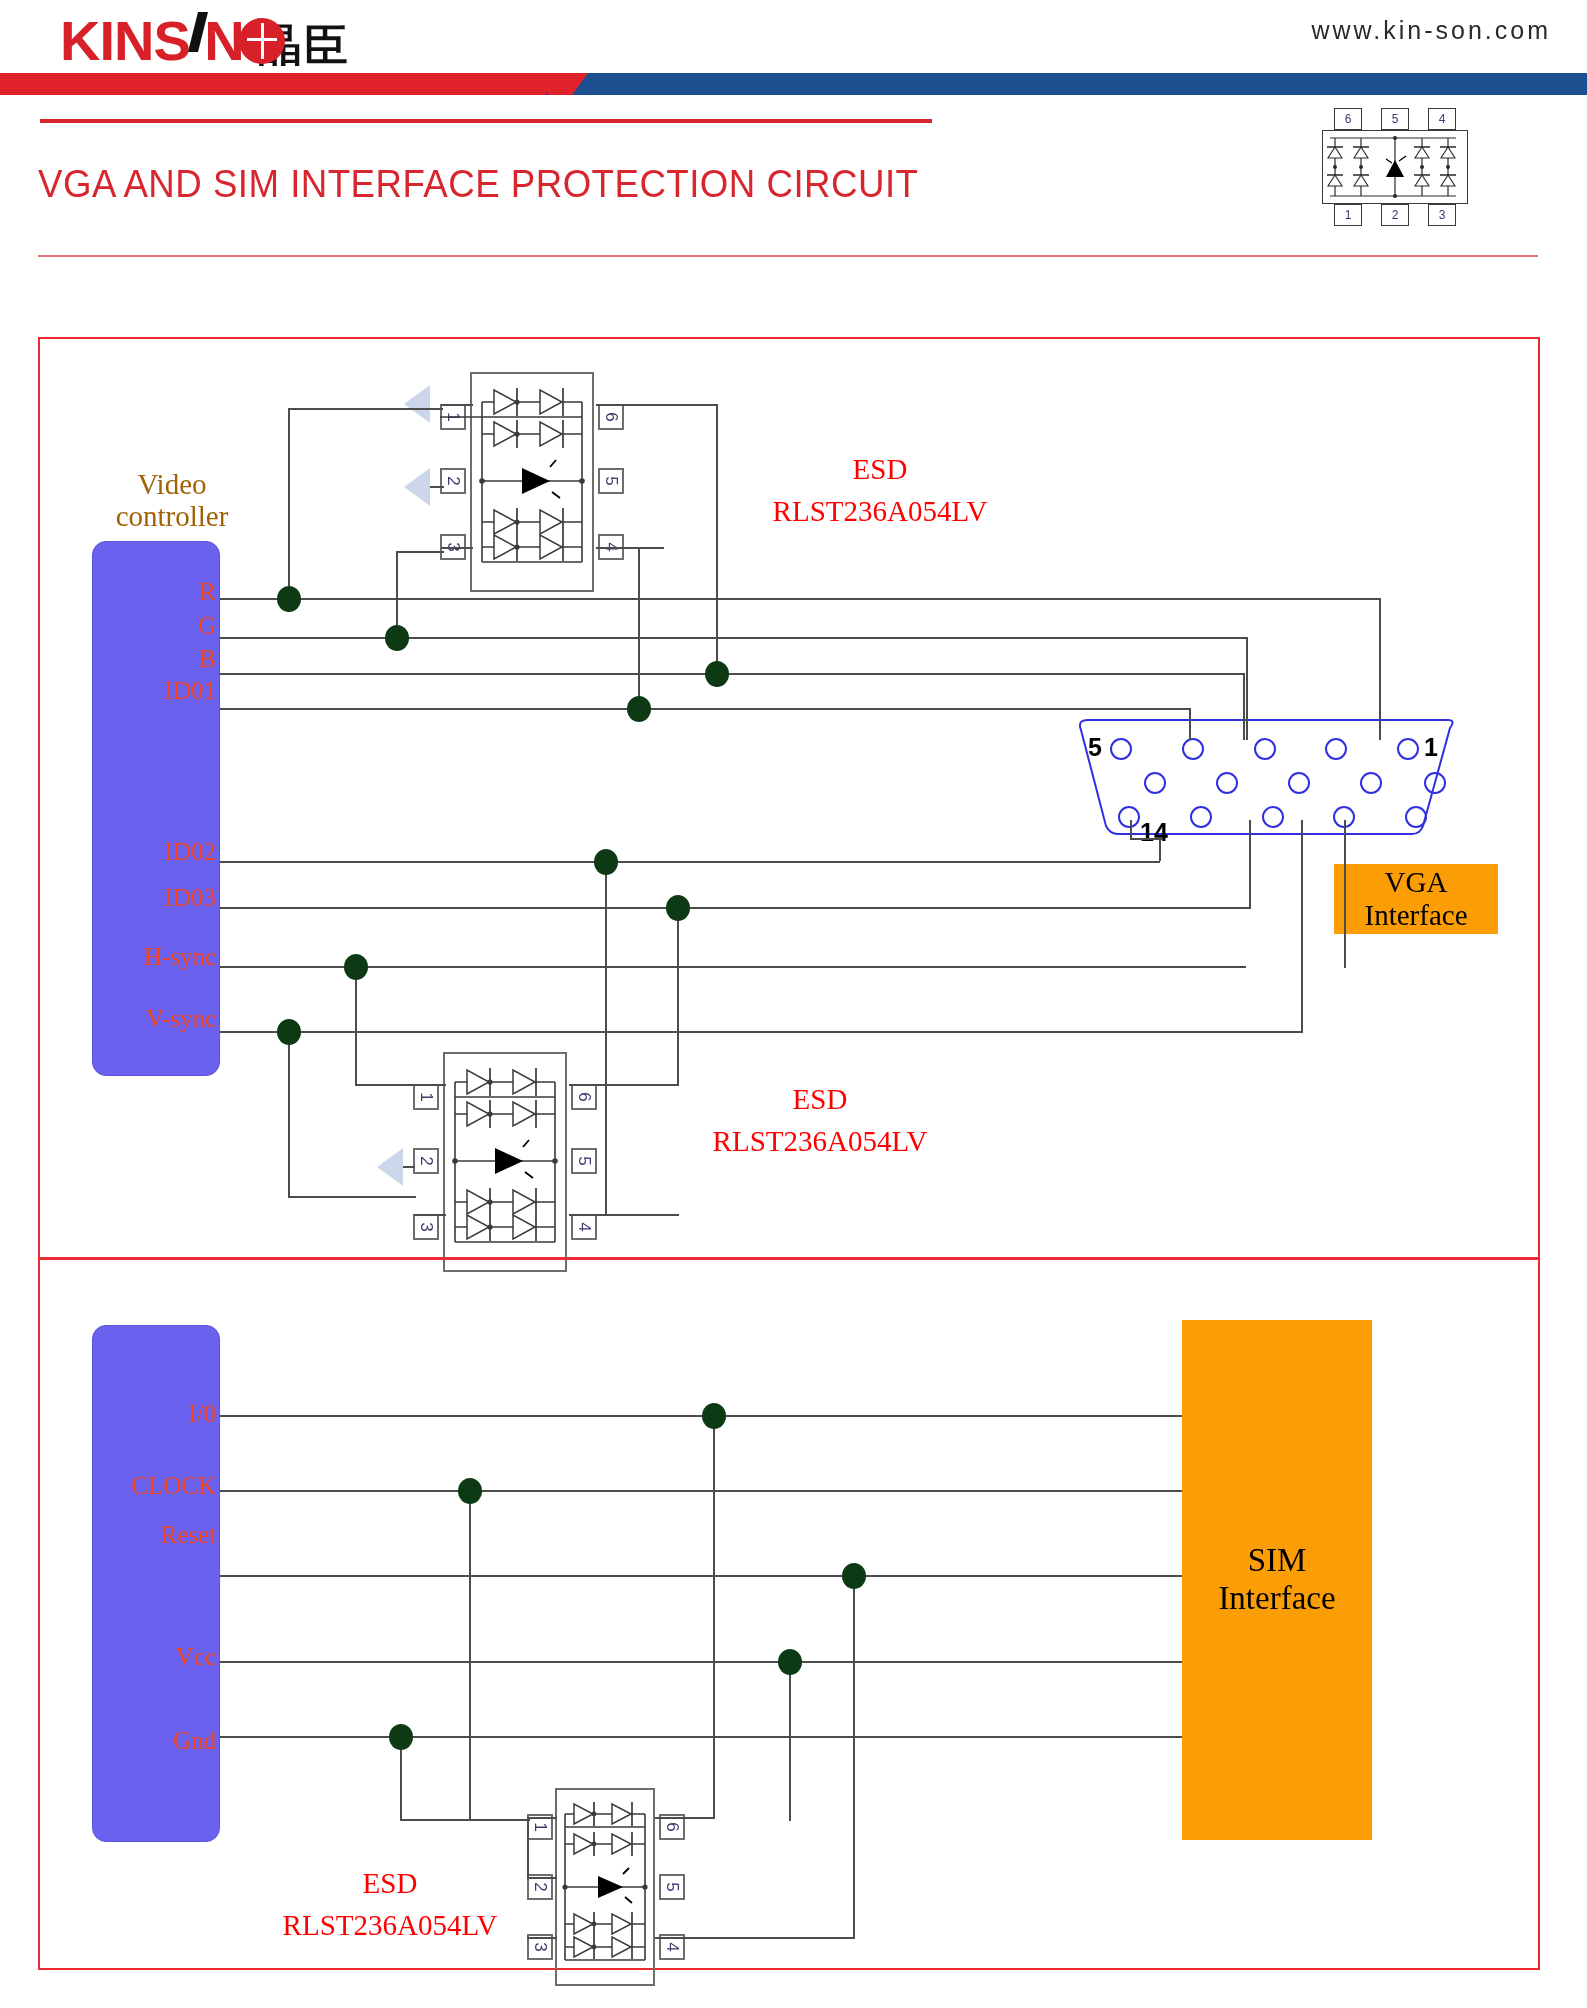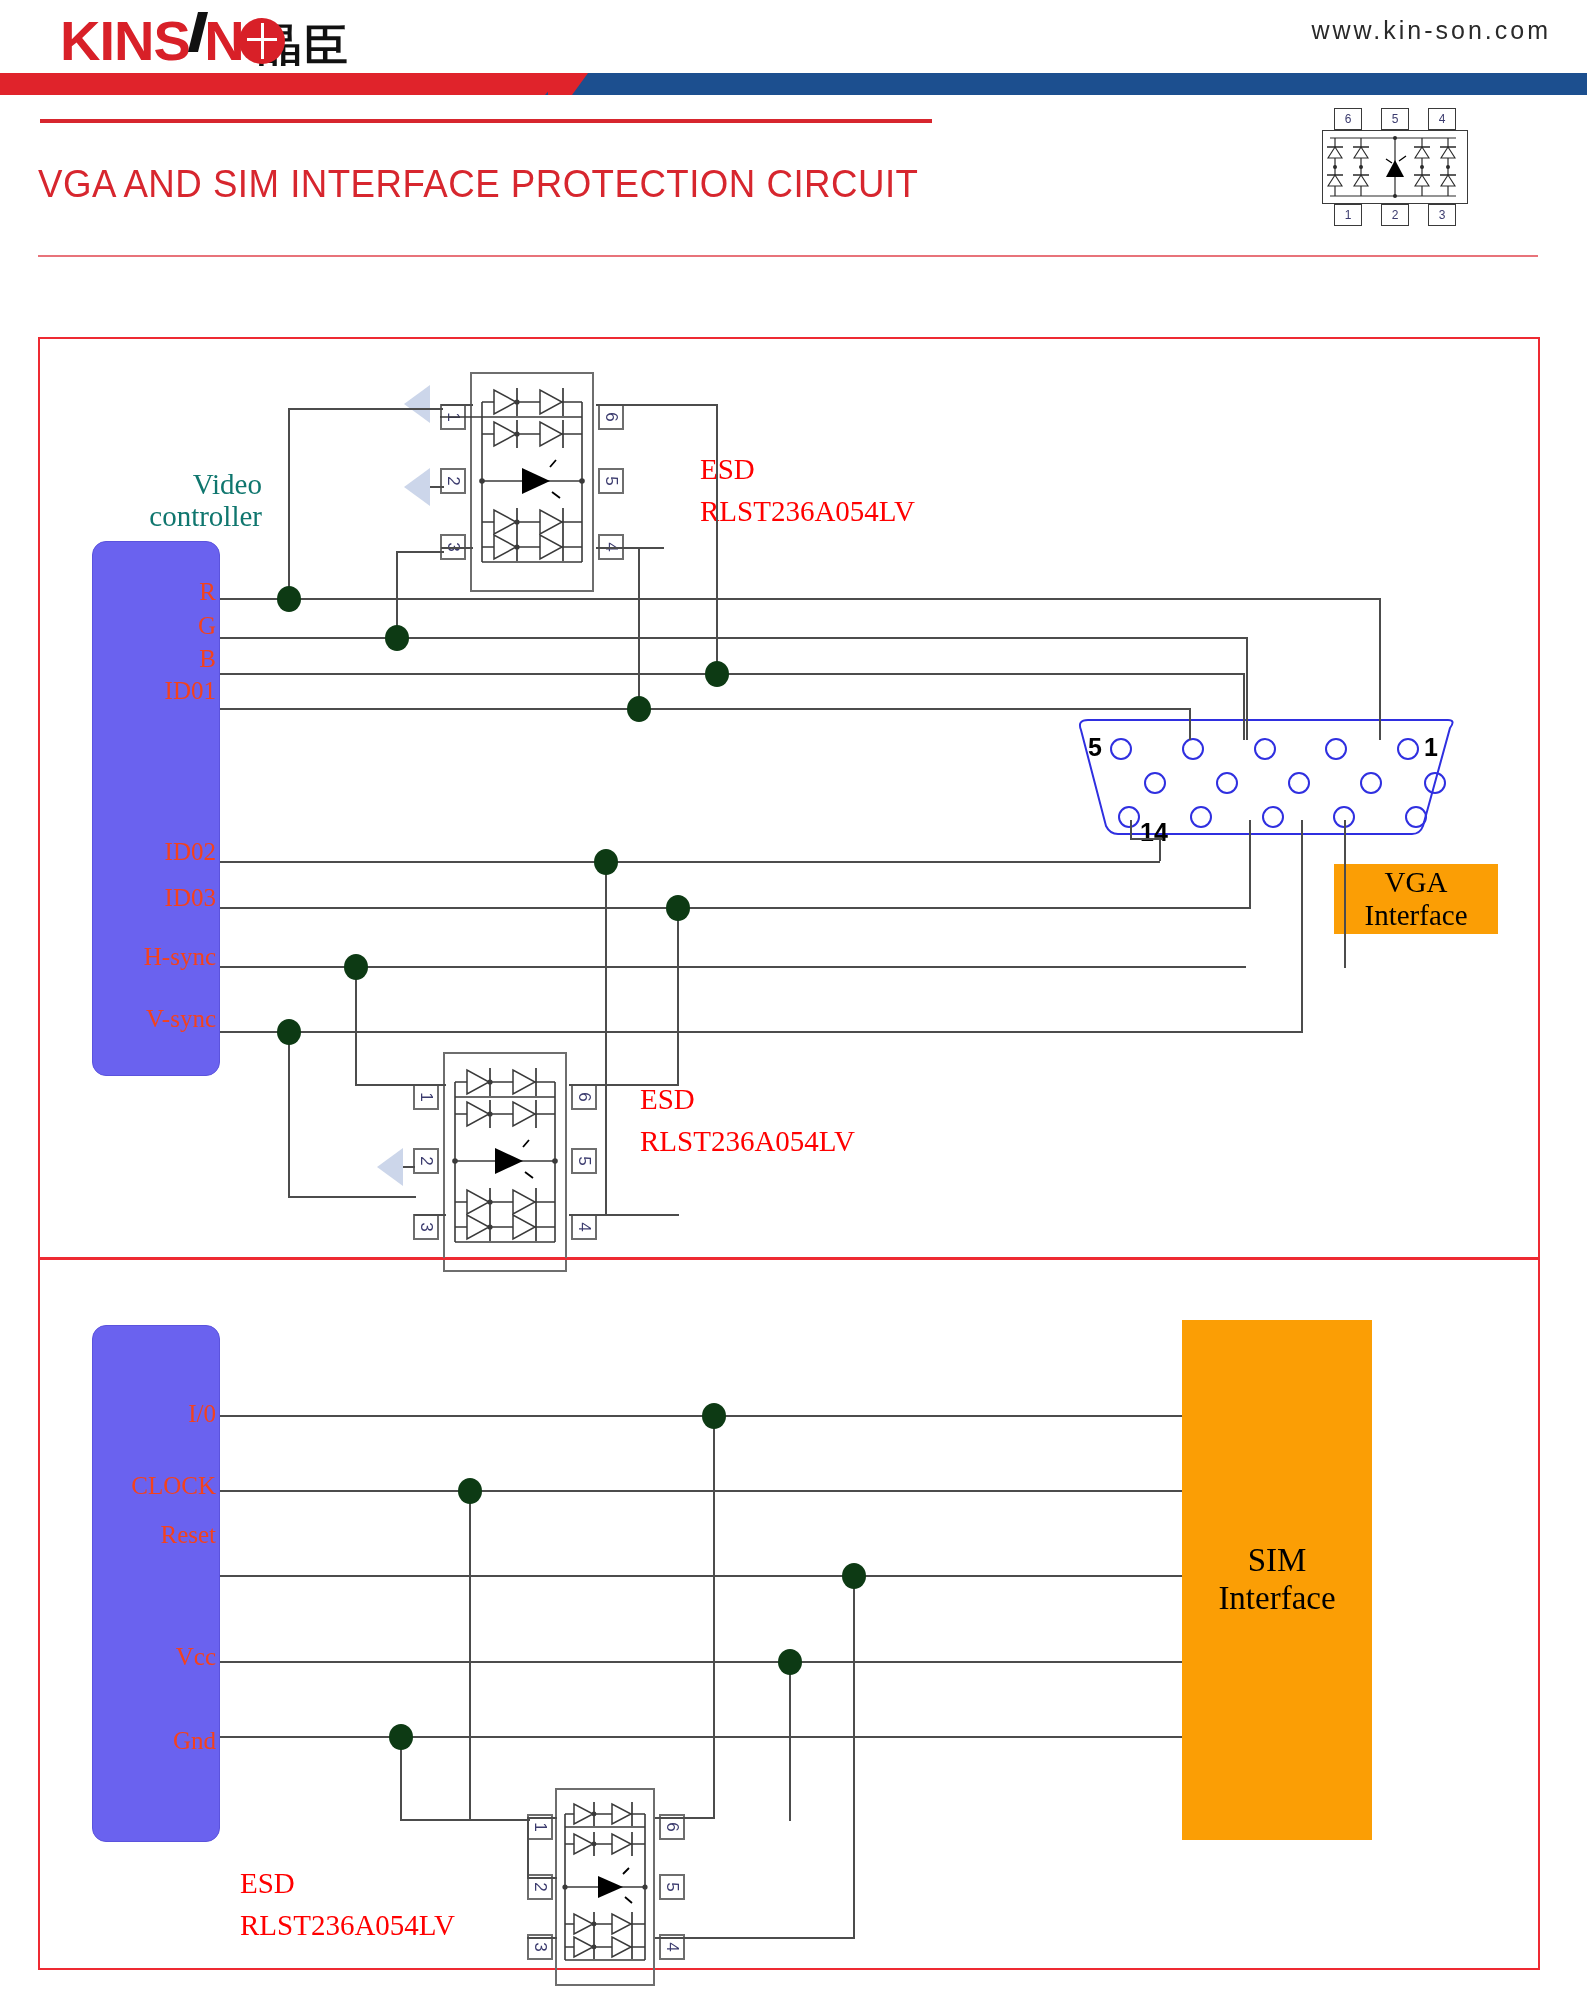--- a/index.html
+++ b/index.html
@@ -46,26 +46,26 @@
   .wire-h{height:2px;}
   .wire-v{width:2px;}
   .dot{position:absolute;width:24px;height:26px;border-radius:50%;background:#0d3a14;
     transform:translate(-12px,-13px);}
 
   
   .ctrl-block{position:absolute;background:#6a62ef;border:1px solid #5b53dd;
     border-radius:14px;box-sizing:border-box;}
   .ctrl-label{position:absolute;color:#f4421c;font-size:25px;text-align:right;
     white-space:nowrap;}
-  .ctrl-title{position:absolute;text-align:right;font-size:29px;color:#0f766e;line-height:1.12;}
+  .ctrl-title{position:absolute;text-align:center;font-size:29px;color:#a16207;line-height:1.12;}
 
   .iface-orange{position:absolute;background:#fb9e05;color:#000;display:flex;
     align-items:center;justify-content:center;text-align:center;line-height:1.15;}
 
-  .esd-text{position:absolute;color:#ff0000;font-size:29px;text-align:left;
+  .esd-text{position:absolute;color:#ff0000;font-size:29px;text-align:center;
     line-height:1.45;white-space:nowrap;}
 
   
   .vga-shell{position:absolute;}
   .vga-pin{position:absolute;width:22px;height:22px;border:2px solid #2f2fe0;
     border-radius:50%;box-sizing:border-box;}
   .vga-num{position:absolute;font-family:"Liberation Sans",sans-serif;font-size:25px;
     font-weight:bold;color:#000;}
 
   

